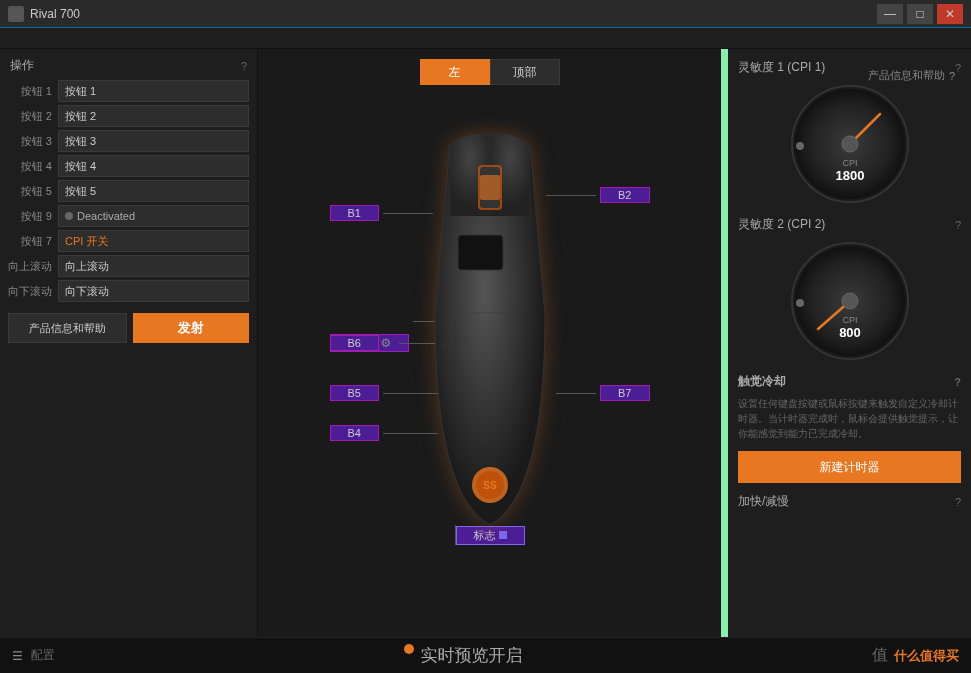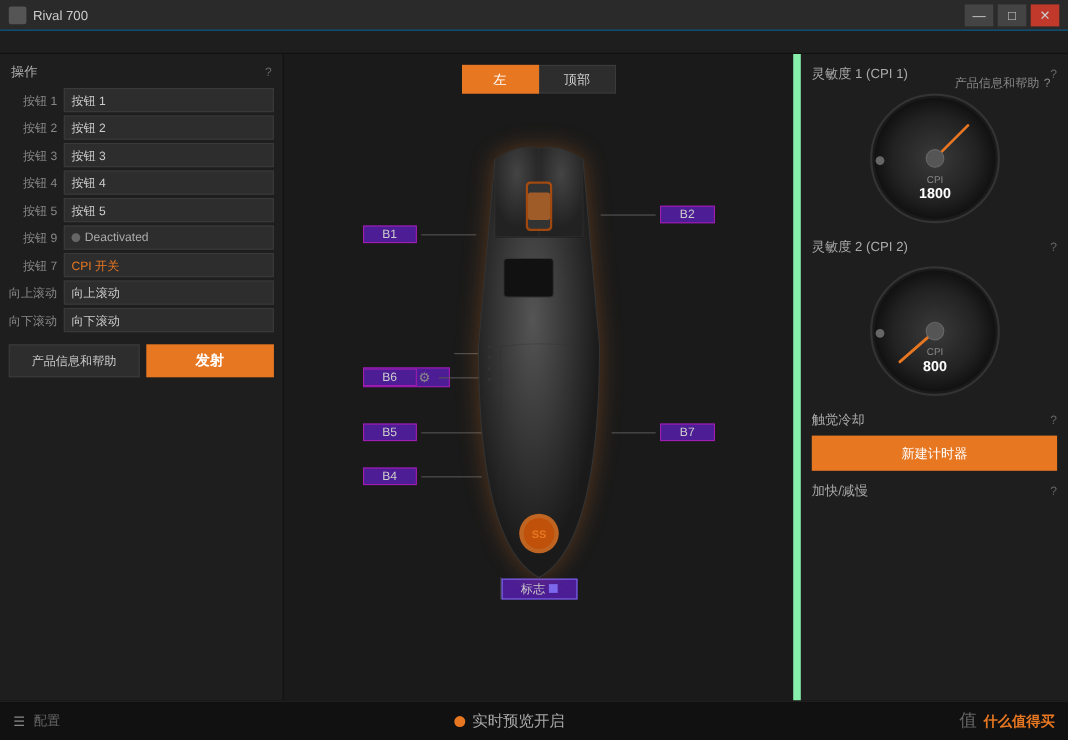--- a/index.html
+++ b/index.html
@@ -286,20 +286,21 @@
     .touch-section {
       margin-top: 4px;
     }
     .touch-title {
       color: #aaa;
       font-size: 12px;
       margin-bottom: 6px;
       display: flex;
       align-items: center;
       justify-content: space-between;
+      font-weight: bold;
     }
     .touch-desc {
       color: #666;
       font-size: 10px;
       line-height: 1.5;
       margin-bottom: 10px;
     }
     .new-timer-btn {
       width: 100%;
       height: 32px;
@@ -338,24 +339,23 @@
       align-items: center;
       gap: 8px;
       color: #666;
       font-size: 12px;
     }
     .config-icon {
       color: #888;
     }
     .footer-center {
       display: flex;
-      align-items: center;
       gap: 6px;
       color: #aaa;
-      font-size: 14px;
+      font-size: 17px;
     }
     .live-dot {
       width: 10px;
       height: 10px;
       border-radius: 50%;
       background: #e87722;
     }
     .footer-right {
       display: flex;
       align-items: center;
@@ -612,20 +612,21 @@
             <text x="60" y="96" text-anchor="middle" fill="#fff" font-size="13" font-weight="bold" font-family="Arial">800</text>
           </svg>
         </div>
       </div>
 
       <div class="touch-section">
         <div class="touch-title">
           <span>触觉冷却</span>
           <span class="question-mark">?</span>
         </div>
+        <div class="touch-desc">设置任何键盘按键或鼠标按键来触发自定义冷却计时器。当计时器完成时，鼠标会提供触觉提示，让你能感觉到能力已完成冷却。</div>
         <button class="new-timer-btn">新建计时器</button>
       </div>
 
       <div class="accel-section">
         <div class="accel-title">
           <span>加快/减慢</span>
           <span class="question-mark">?</span>
         </div>
       </div>
 

